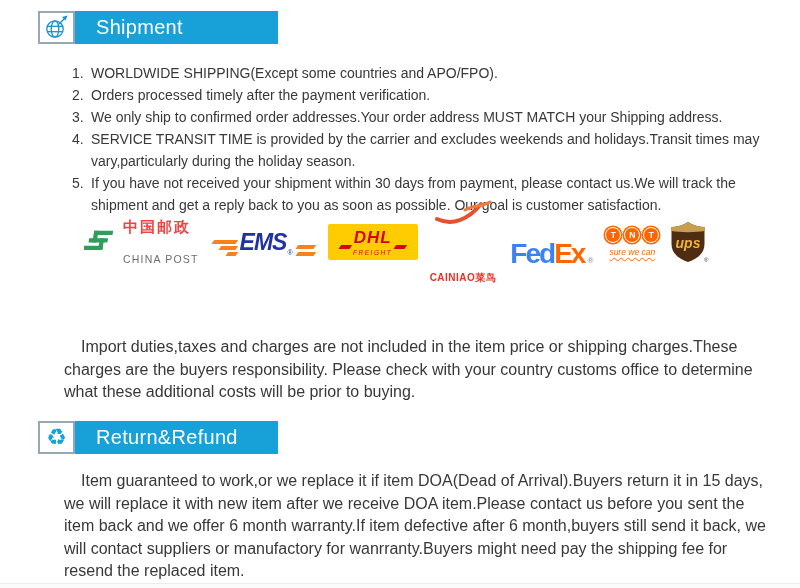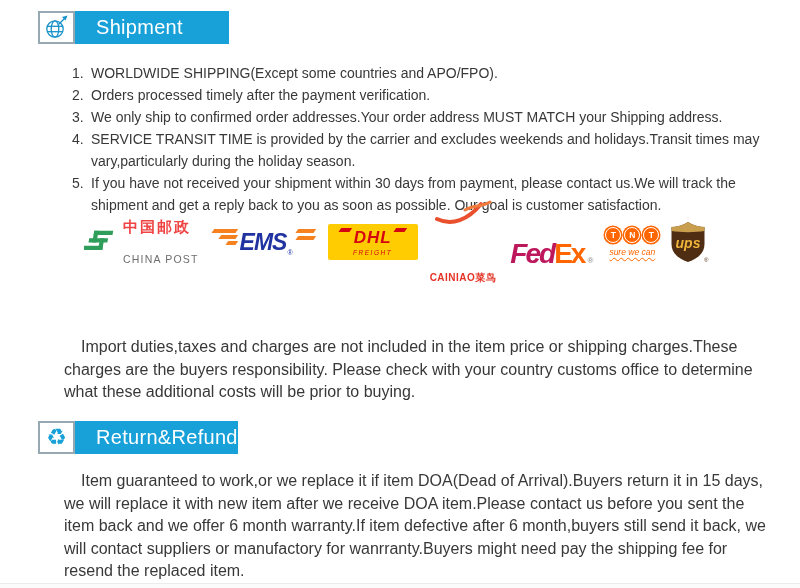--- a/index.html
+++ b/index.html
@@ -1,20 +1,20 @@
 <!DOCTYPE html>
 <html><head>
 <meta charset="utf-8">
 <style>
   html,body{margin:0;padding:0;background:#ffffff;}
   .canvas{position:relative;width:800px;height:588px;background:#ffffff;overflow:hidden;
           font-family:"Liberation Sans",sans-serif;color:#383838;}
 
   
-  .hdr{position:absolute;left:38px;width:191px;height:33px;display:flex;}
+  .hdr{position:absolute;left:38px;width:240px;height:33px;display:flex;}
   .hdr .icon-box{width:37px;box-sizing:border-box;background:#ffffff;border:2px solid #96a9b3;
                  display:flex;align-items:center;justify-content:center;flex:none;}
   .hdr .bar{flex:1;background:#18a0d8;color:#ffffff;display:flex;align-items:center;
             padding-left:21px;font-size:20px;letter-spacing:.3px;}
   #hdr-shipment{top:11px;}
   #hdr-custom{top:286px;}
   #hdr-return{top:421px;}
   .recycle-glyph{font-size:23px;line-height:23px;color:#18a0d8;}
 
   
@@ -29,43 +29,43 @@
 
   
   .logos{position:absolute;left:84px;top:214px;height:56px;display:flex;align-items:center;}
   .logo{display:flex;align-items:center;flex:none;}
 
   .china-post{gap:5px;}
   .cp-txt{display:flex;flex-direction:column;line-height:1;}
   .cp-cn{font-size:15px;font-weight:bold;color:#ef4444;letter-spacing:2px;}
   .cp-en{font-size:10.5px;color:#6e6e6e;letter-spacing:1.2px;margin-top:20px;}
 
-  .ems{margin-left:14px;align-items:flex-start;}
+  .ems{margin-left:14px;align-items:flex-end;}
   .ems .sl{display:flex;flex-direction:column;align-items:flex-end;gap:2.5px;margin-right:3px;}
   .ems .sl i,.ems .sr i,.dhl .dash{display:block;background:#f5821f;transform:skewX(-35deg);}
   .ems .sl .b1{width:24px;height:3.5px;}
   .ems .sl .b2{width:17px;height:3.5px;}
   .ems .sl .b3{width:10px;height:3.5px;}
   .ems .txt{font-style:italic;font-weight:bold;font-size:23px;color:#2033a0;letter-spacing:-1px;}
   .ems .sr{display:flex;flex-direction:column;gap:3.5px;margin-left:4px;}
   .ems .sr i{width:18px;height:3.5px;}
   .ems .reg{font-size:7px;color:#2033a0;align-self:flex-end;margin-left:1px;}
 
   .dhl{margin-left:13px;width:90px;height:36px;background:#fecc00;border-radius:2px;
        display:flex;flex-direction:column;align-items:center;justify-content:center;}
-  .dhl .row{display:flex;align-items:flex-start;gap:3px;}
+  .dhl .row{display:flex;align-items:flex-end;gap:3px;}
   .dhl .dash{width:11px;height:3.5px;background:#d40511;}
   .dhl .txt{font-style:italic;font-weight:900;font-size:17px;color:#d40511;letter-spacing:1px;}
   .dhl .sub{font-style:italic;font-size:6.5px;color:#d40511;letter-spacing:1.5px;margin-top:1px;}
 
   .cainiao{margin-left:12px;flex-direction:column;justify-content:center;gap:44px;}
   .cainiao .txt{font-size:10px;font-weight:bold;color:#e43225;letter-spacing:.5px;margin-top:1px;}
 
   .fedex{margin-left:14px;align-items:baseline;font-weight:bold;font-size:28px;letter-spacing:-2px;}
-  .fedex .fed{color:#be185d;font-style:italic;}
+  .fedex .fed{color:#3b82f6;}
   .fedex .ex{color:#ff6600;margin-top:23px;}
   .fedex .reg{font-size:8px;color:#9a9a9a;margin-left:3px;letter-spacing:0;}
 
   .tnt{margin-left:12px;flex-direction:column;}
   .tnt .circles{display:flex;gap:3px;}
   .tnt .c{width:14px;height:14px;border-radius:50%;background:#ff6600;border:1.5px solid #ffffff;
           box-shadow:0 0 0 1.5px #ff6600;color:#ffffff;font-weight:bold;font-size:8.5px;
           display:flex;align-items:center;justify-content:center;}
   .tnt .tagline{margin-top:4px;color:#ff6600;font-style:italic;font-size:8.5px;
                 text-decoration:underline wavy 1px;text-underline-offset:2px;}

